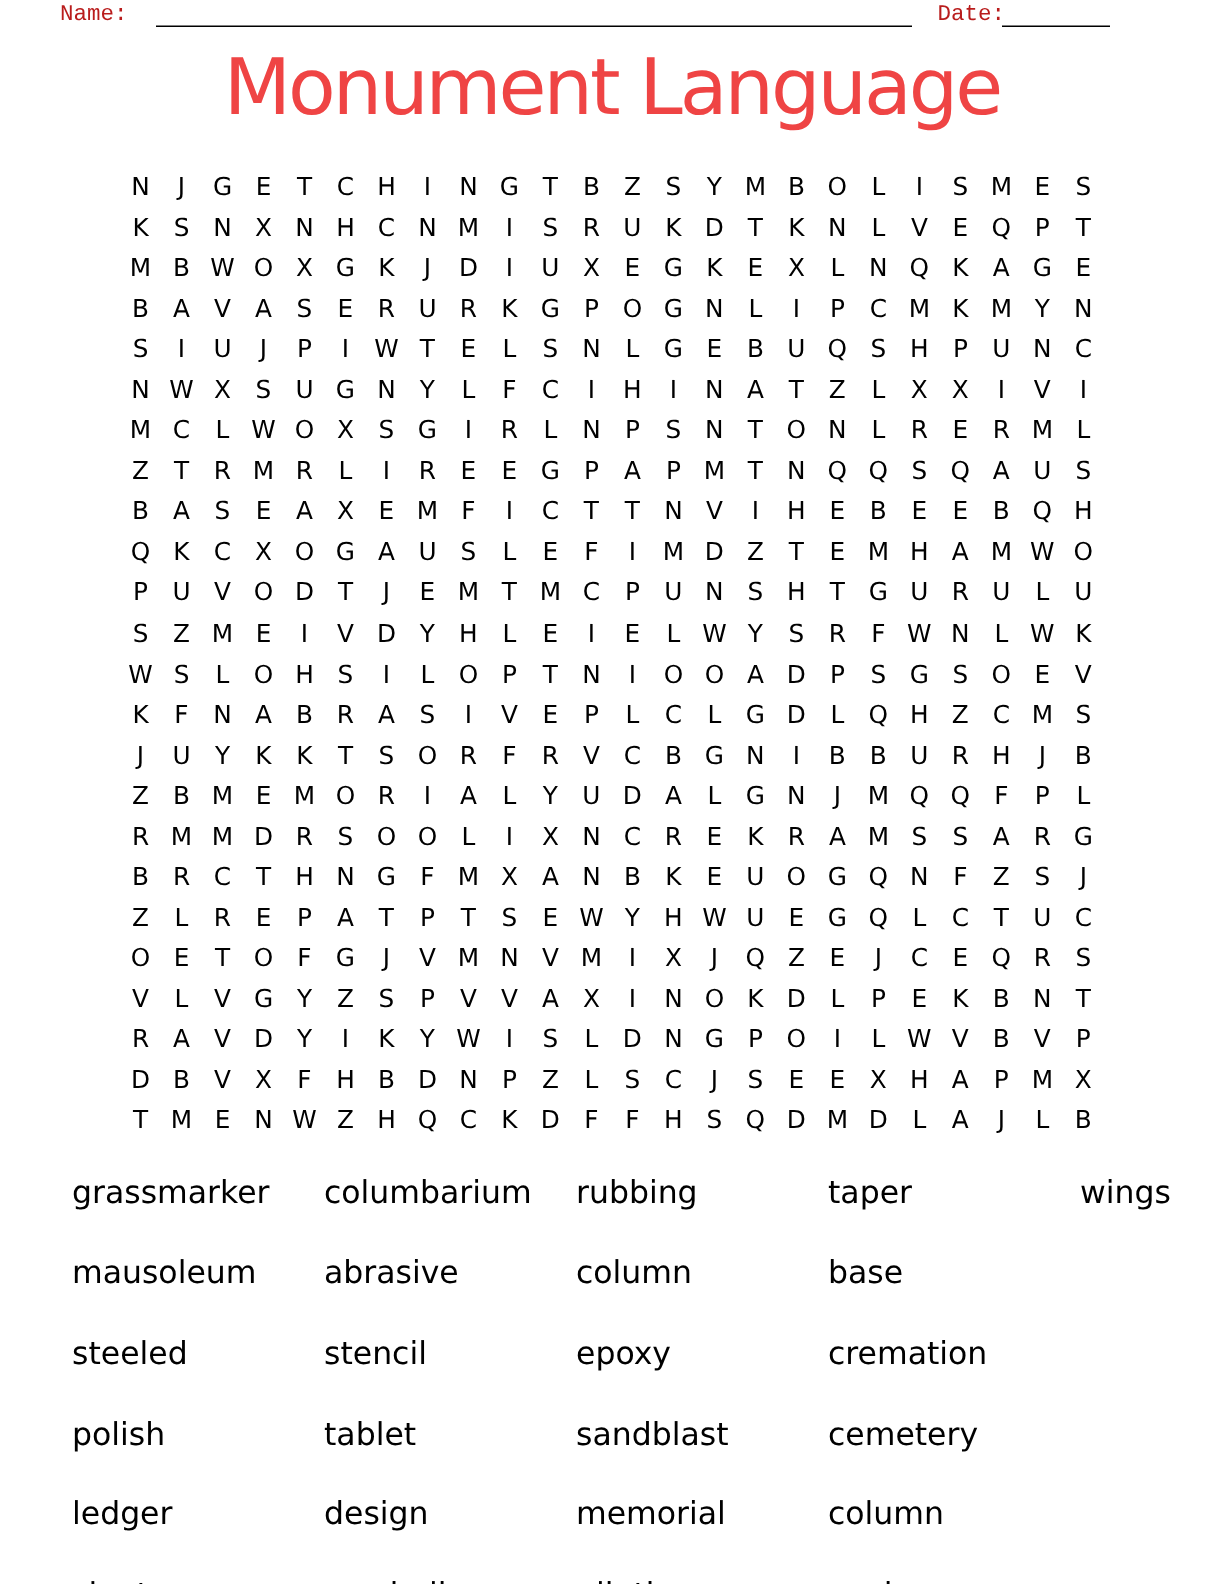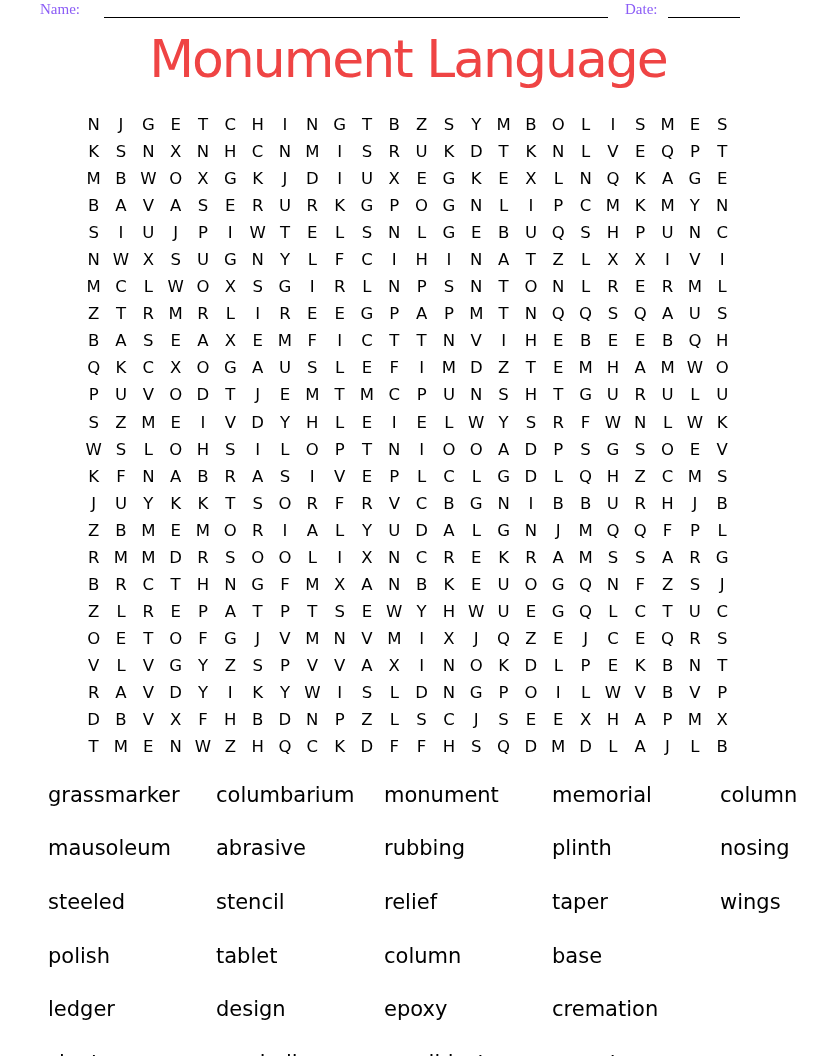--- a/index.html
+++ b/index.html
@@ -4,22 +4,22 @@
 <style>
   html, body { margin: 0; padding: 0; }
   body {
     width: 816px; height: 1056px;
     background: #ffffff; color: #000000;
     position: relative; overflow: hidden;
     font-family: "Liberation Sans", sans-serif;
   }
   .hdr-label {
     position: absolute; top: 1px;
-    font-family: Liberation Serif, serif;
-    font-size: 15px; color: #8b5cf6;
+    font-family: Liberation Mono, monospace;
+    font-size: 15px; color: #b91c1c;
     white-space: nowrap;
   }
   #name-label { left: 40px; }
   #date-label { left: 625px; text-align: right; }
   .blank-line {
     position: absolute; top: 17px; height: 0;
     border-bottom: 1.6px solid #000;
   }
   #name-line { left: 104px; width: 504px; }
   #date-line { left: 668px; width: 72px; }
@@ -653,23 +653,21 @@
     <div class="word">steeled</div>
     <div class="word">polish</div>
     <div class="word">ledger</div>
     <div class="word">slant</div>
     <div class="word">columbarium</div>
     <div class="word">abrasive</div>
     <div class="word">stencil</div>
     <div class="word">tablet</div>
     <div class="word">design</div>
     <div class="word">symbolism</div>
-    <div class="word">monument</div>
     <div class="word">rubbing</div>
-    <div class="word">relief</div>
     <div class="word">column</div>
     <div class="word">epoxy</div>
     <div class="word">sandblast</div>
     <div class="word">memorial</div>
     <div class="word">plinth</div>
     <div class="word">taper</div>
     <div class="word">base</div>
     <div class="word">cremation</div>
     <div class="word">cemetery</div>
     <div class="word">column</div>

